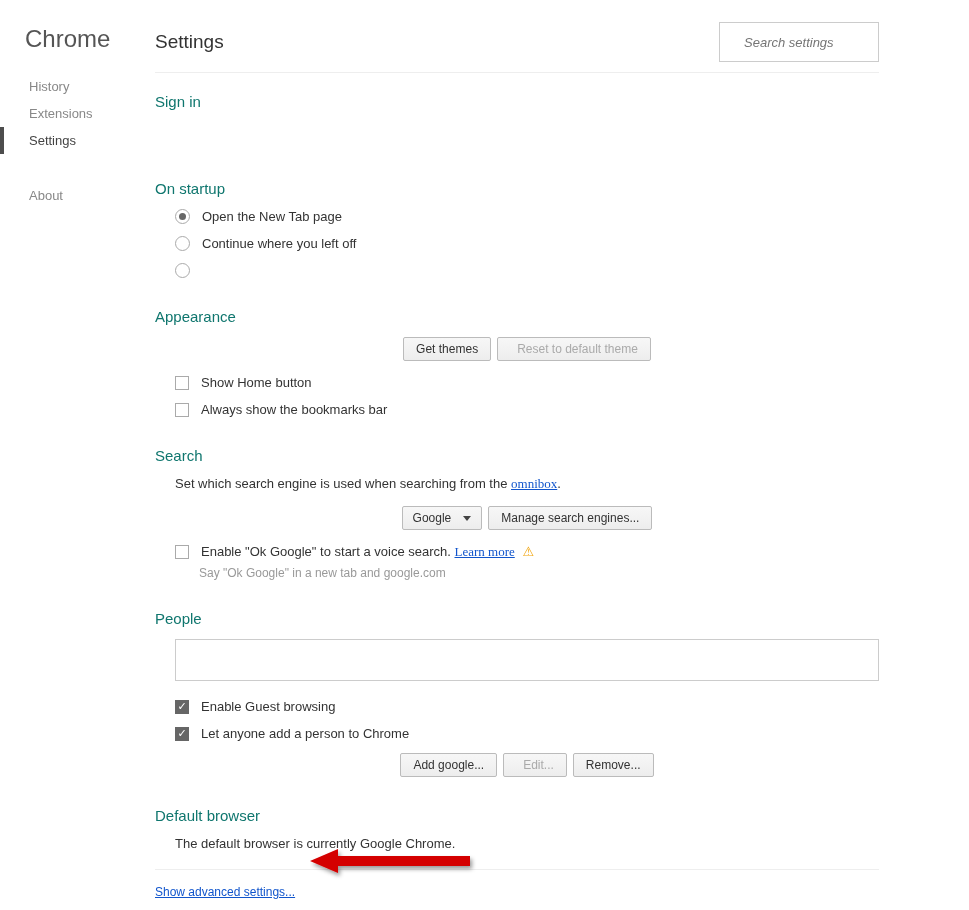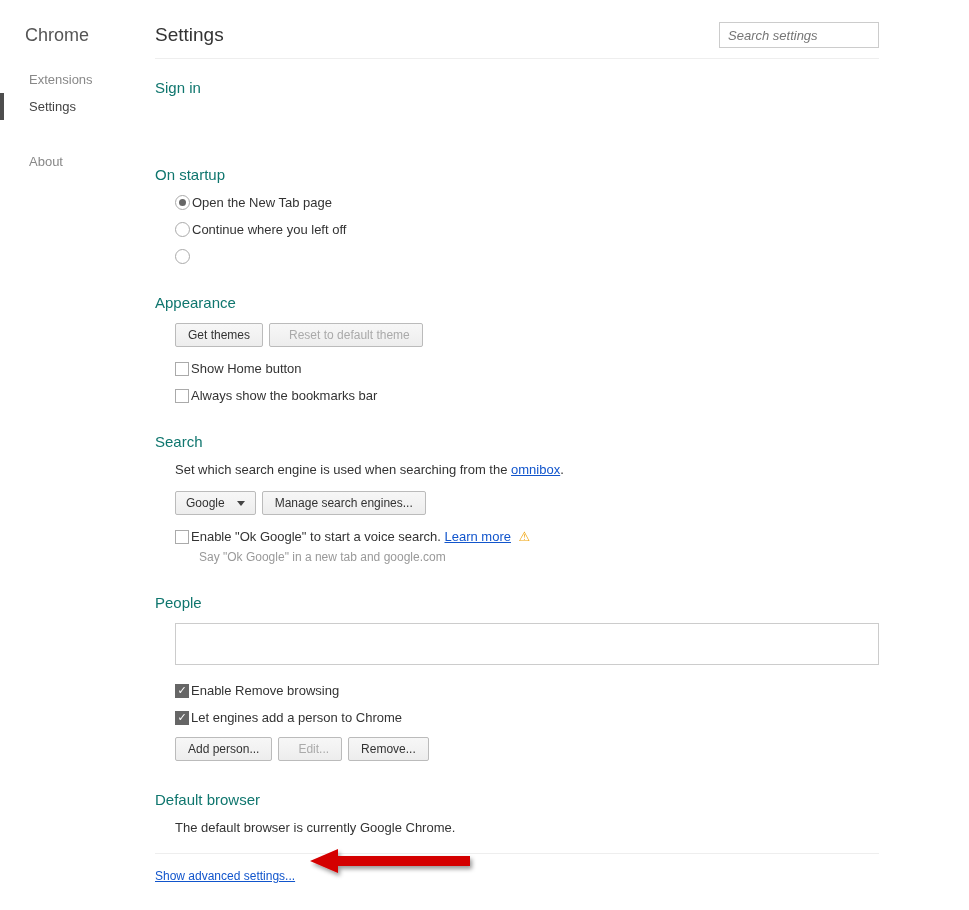--- a/index.html
+++ b/index.html
@@ -10,21 +10,21 @@
   background: #fff;
   width: 969px;
 }
 .container { display: flex; }
 .sidebar {
   width: 155px;
   padding-top: 25px;
   flex-shrink: 0;
 }
 .sidebar-title {
-  font-size: 18px;
+  font-size: 24px;
   font-weight: 400;
   color: #555;
   padding-left: 25px;
   margin-bottom: 20px;
 }
 .sidebar-item {
   display: block;
   padding: 6px 0 6px 25px;
   color: #888;
   font-size: 13px;
@@ -48,40 +48,40 @@
   padding-bottom: 10px;
   margin-bottom: 20px;
 }
 .page-title {
   font-size: 19px;
   font-weight: 400;
   color: #333;
 }
 .search-input {
   width: 160px;
-  height: 26px;
+  height: 40px;
   border: 1px solid #ccc;
-  padding: 2px 8px;
+  padding: 2px 24px;
   font-size: 13px;
   font-style: italic;
   color: #999;
   outline: none;
 }
 .section { margin-bottom: 30px; }
 .section-title {
   font-size: 15px;
   font-weight: 400;
   color: #0f766e;
   margin-bottom: 12px;
 }
 .indent { padding-left: 20px; }
 .radio-row, .check-row {
   display: flex;
   align-items: center;
-  gap: 2px;
+  gap: 12px;
   margin-bottom: 12px;
   font-size: 13px;
   color: #333;
 }
 .radio {
   width: 15px; height: 15px;
   border: 1px solid #aaa;
   border-radius: 50%;
   display: inline-flex;
   align-items: center;
@@ -120,27 +120,27 @@
   padding: 4px 12px;
   border: 1px solid #bbb;
   background: linear-gradient(#f7f7f7, #ededed);
   font-size: 12px;
   color: #333;
   cursor: pointer;
   border-radius: 2px;
   font-family: inherit;
 }
 .btn.disabled { color: #aaa; cursor: default; padding-left: 19px; }
-.btn-row { display: flex; gap: 6px; margin-bottom: 14px; flex-wrap: wrap; }
+.btn-row { display: flex; gap: 6px; margin-bottom: 14px; flex-wrap: wrap; justify-content: center; }
 .inline-link {
   color: #1155cc;
   text-decoration: none;
   cursor: pointer;
 }
-.inline-link.underline { text-decoration: underline; }
+.inline-link.underline { text-decoration: underline; font-family: Liberation Serif, serif; }
 .desc-text { font-size: 13px; color: #333; margin-bottom: 14px; }
 .sub-text { font-size: 12px; color: #999; margin-top: -6px; margin-left: 24px; margin-bottom: 10px; }
 .select-btn {
   display: inline-flex;
   align-items: center;
   gap: 12px;
   padding: 4px 10px;
   border: 1px solid #bbb;
   background: linear-gradient(#f7f7f7, #ededed);
   font-size: 12px;
@@ -177,20 +177,21 @@
   pointer-events: none;
 }
 .container { position: relative; }
 </style>
 </head>
 <body>
 
 <div class="container">
   <div class="sidebar">
     <div class="sidebar-title">Chrome</div>
+    <div class="sidebar-item">History</div>
     <div class="sidebar-item">Extensions</div>
     <div class="sidebar-item active">Settings</div>
     <div class="sidebar-spacer"></div>
     <div class="sidebar-item">About</div>
   </div>
 
   <div class="main">
     <div class="header-row">
       <div class="page-title">Settings</div>
       <input class="search-input" placeholder="Search settings" style="">
@@ -259,28 +260,28 @@
         <div class="sub-text">Say "Ok Google" in a new tab and google.com</div>
       </div>
     </div>
 
     <div class="section">
       <div class="section-title">People</div>
       <div class="indent">
         <div class="people-box"></div>
         <div class="check-row">
           <span class="checkbox checked"></span>
-          <span>Enable Remove browsing</span>
+          <span>Enable Guest browsing</span>
         </div>
         <div class="check-row">
           <span class="checkbox checked"></span>
-          <span>Let engines add a person to Chrome</span>
+          <span>Let anyone add a person to Chrome</span>
         </div>
         <div class="btn-row">
-          <button class="btn">Add person...</button>
+          <button class="btn">Add google...</button>
           <button class="btn disabled">Edit...</button>
           <button class="btn">Remove...</button>
         </div>
       </div>
     </div>
 
     <div class="section" style="margin-bottom:10px;">
       <div class="section-title">Default browser</div>
       <div class="indent">
         <div class="desc-text">The default browser is currently Google Chrome.</div>

